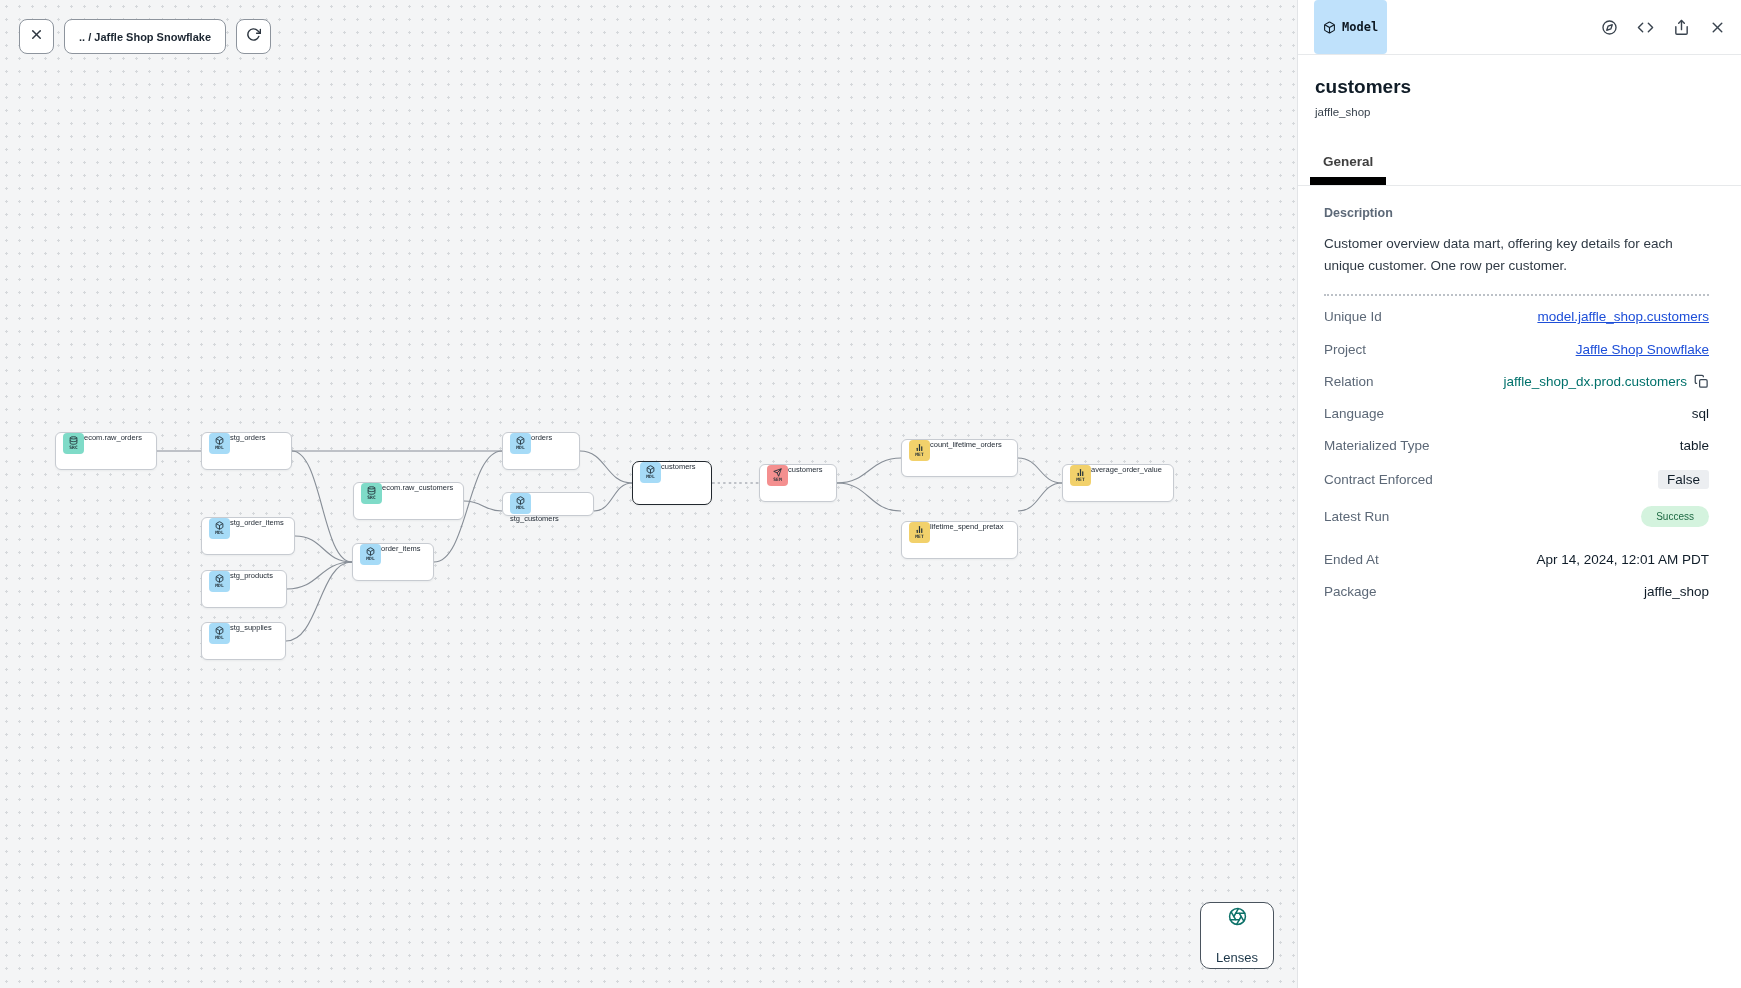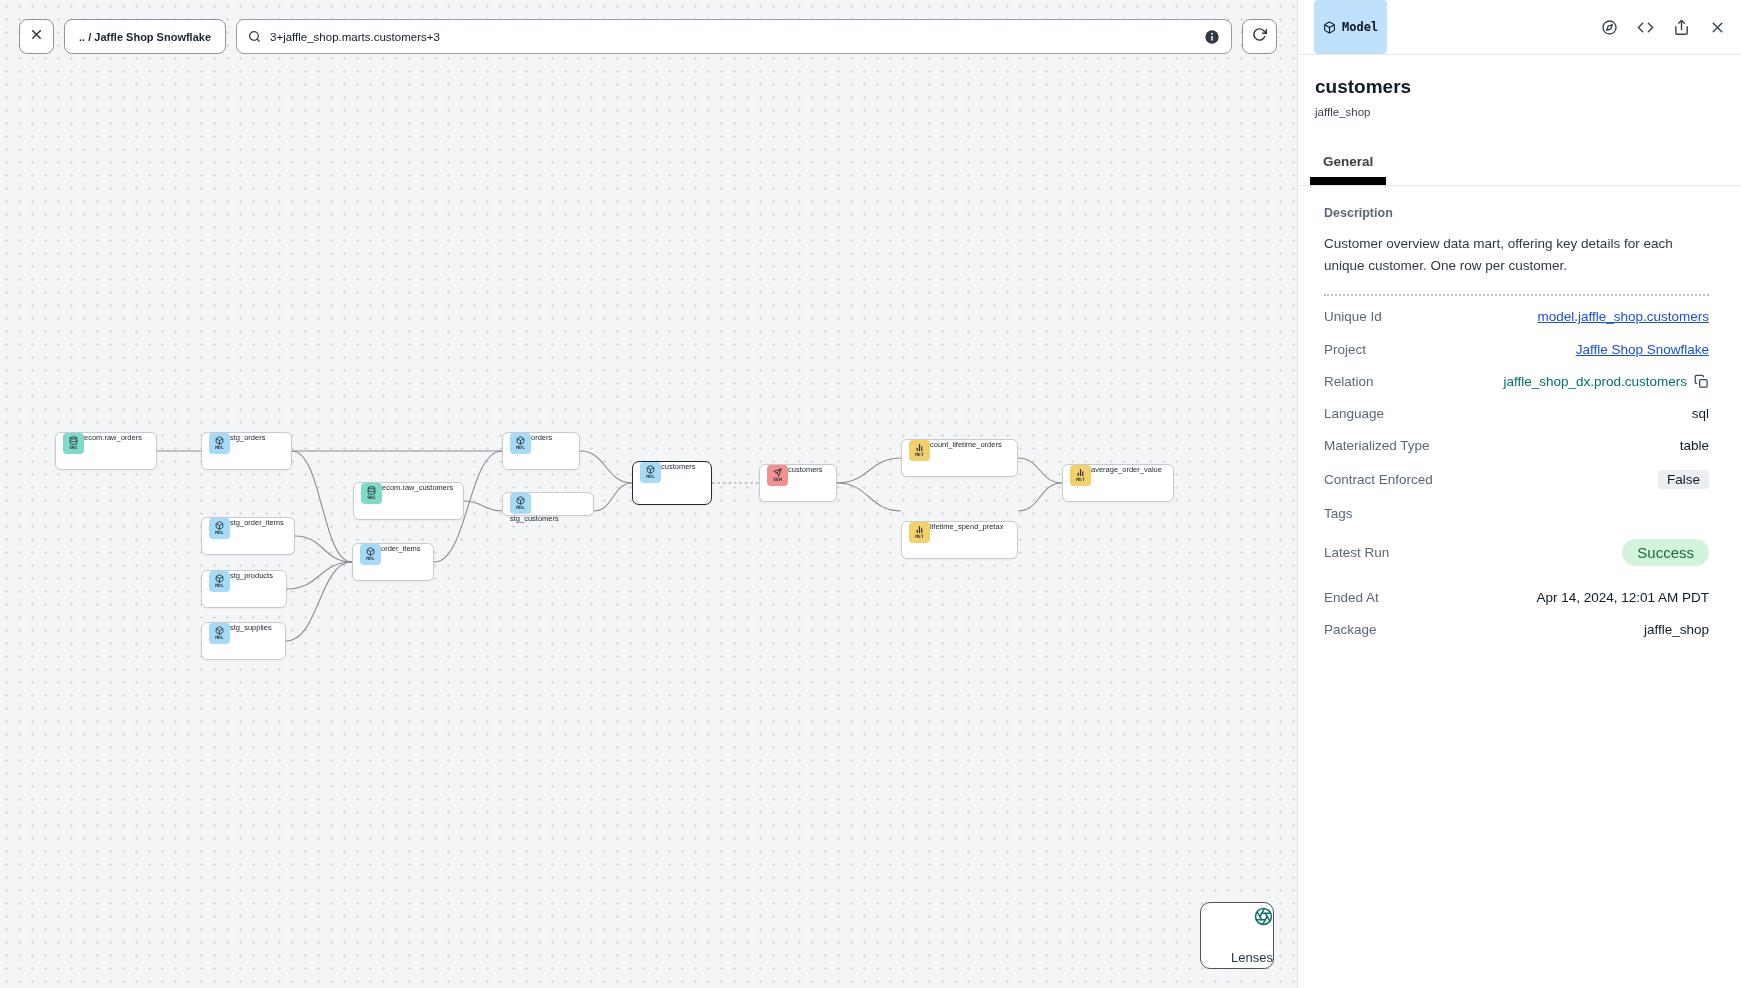--- a/index.html
+++ b/index.html
@@ -55,21 +55,21 @@
     display:flex; align-items:center; gap:9px; padding:0 11px;
   }
   .searchbox svg.mag { width:13px; height:13px; color:#39434d; flex:none; }
   .search-input { border:none; outline:none; flex:1; font-size:11.5px; color:#101b26; font-family:inherit; background:transparent; }
   .info-dot { width:16px; height:16px; flex:none; cursor:pointer; }
 
   
   .lenses {
     position:absolute; right:23px; bottom:19px; width:74px; height:67px;
     background:#fff; border:1px solid #4a545e; border-radius:10px;
-    display:flex; flex-direction:column; align-items:flex-end; justify-content:center; gap:24px; cursor:pointer;
+    display:flex; flex-direction:column; align-items:center; justify-content:center; gap:24px; cursor:pointer;
   }
   .lenses svg { width:19px; height:19px; color:#0d7169; }
   .lenses-label { font-size:13px; color:#1c3648; }
 
   
   .panel { width:444px; height:988px; background:#fff; display:flex; flex-direction:column; border-left:1px solid #e2e4e7; }
   .panel-header {
     height:55px; flex:none; display:flex; justify-content:space-between;
     padding:0 15px 0 16px; border-bottom:1px solid #e7e9eb;
   }
@@ -99,21 +99,21 @@
 
   .field-row { display:flex; align-items:center; justify-content:space-between; padding:8.6px 0; min-height:32px; }
   .field-label { font-size:13.5px; color:#5c6877; flex:none; }
   .field-value { font-size:13.5px; color:#101d29; text-align:right; }
   a.field-link { font-size:13.5px; color:#1d4ed8; text-decoration:underline; cursor:pointer; }
   .copy-wrap { display:flex; align-items:center; gap:7px; }
   .copy-wrap .field-value { color:#00716b; }
   .copy-btn { width:15px; height:15px; color:#3a4754; cursor:pointer; display:flex; }
   .copy-btn svg { width:15px; height:15px; }
   .badge-plain { font-size:13.5px; color:#101d29; background:#eceef1; padding:2px 9px; border-radius:3px; }
-  .pill-success { font-size:15px; color:#1d6a42; background:#d4f3de; padding:5px 15px; border-radius:999px; }
+  .pill-success { font-size:10px; color:#1d6a42; background:#d4f3de; padding:5px 15px; border-radius:999px; }
   .row-gap { height:7px; }
 </style>
 </head>
 <body>
 
 <div class="app">
 
   <div class="canvas">
     <svg id="edges" width="1297" height="988">
         <path d="M 157 451 C 179 451, 179 451, 201 451" class="edge"></path>
@@ -291,32 +291,20 @@
     <div class="topbar">
       <div class="tb-btn">
         <span>
           <svg viewBox="0 0 24 24" fill="none" stroke="currentColor" stroke-width="2.4" stroke-linecap="round">
               <line x1="18" y1="6" x2="6" y2="18"></line>
               <line x1="6" y1="6" x2="18" y2="18"></line>
             </svg>
         </span>
       </div>
       <div class="crumb">.. / Jaffle Shop Snowflake</div>
-      <div class="searchbox">
-        <svg class="mag" viewBox="0 0 24 24" fill="none" stroke="currentColor" stroke-width="2.4" stroke-linecap="round">
-            <circle cx="11" cy="11" r="8"></circle>
-            <line x1="21" y1="21" x2="16.65" y2="16.65"></line>
-          </svg>
-        <input class="search-input" value="3+jaffle_shop.marts.customers+3" style="">
-        <svg class="info-dot" viewBox="0 0 24 24">
-            <circle cx="12" cy="12" r="10" fill="#2f3a45"></circle>
-            <rect x="10.9" y="10.3" width="2.2" height="7.2" rx="1.1" fill="#fff"></rect>
-            <circle cx="12" cy="7" r="1.4" fill="#fff"></circle>
-          </svg>
-      </div>
       <div class="tb-btn">
         <span>
           <svg viewBox="0 0 24 24" fill="none" stroke="currentColor" stroke-width="2.3" stroke-linecap="round" stroke-linejoin="round">
               <polyline points="23 4 23 10 17 10"></polyline>
               <path d="M20.49 15a9 9 0 1 1-2.12-9.36L23 10"></path>
             </svg>
         </span>
       </div>
     </div>
 
@@ -413,23 +401,20 @@
           </div>
           <div class="field-row">
             <span class="field-label">Materialized Type</span>
             <span class="field-value">table</span>
           </div>
           <div class="field-row">
             <span class="field-label">Contract Enforced</span>
             <span class="badge-plain">False</span>
           </div>
           <div class="field-row">
-            <span class="field-label">Tags</span>
-          </div>
-          <div class="field-row">
             <span class="field-label">Latest Run</span>
             <span class="pill-success">Success</span>
           </div>
           <div class="row-gap"></div>
           <div class="field-row">
             <span class="field-label">Ended At</span>
             <span class="field-value">Apr 14, 2024, 12:01 AM PDT</span>
           </div>
           <div class="field-row">
             <span class="field-label">Package</span>

